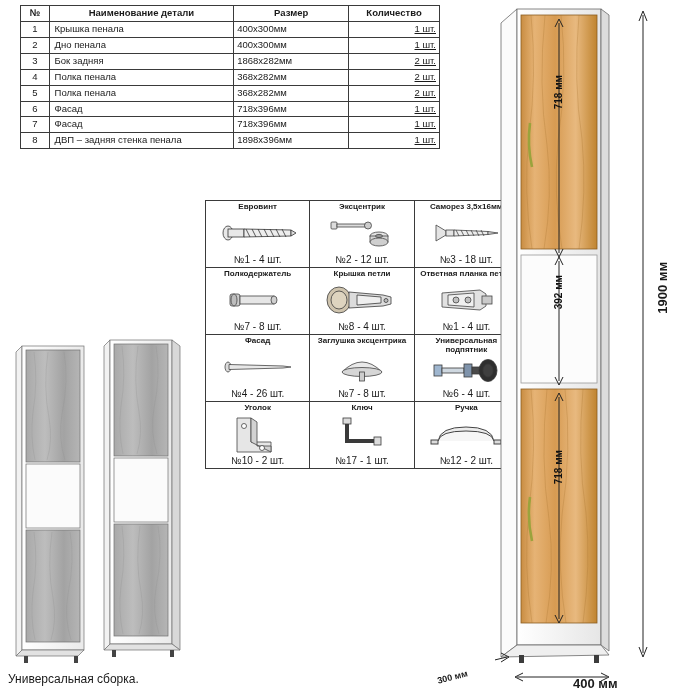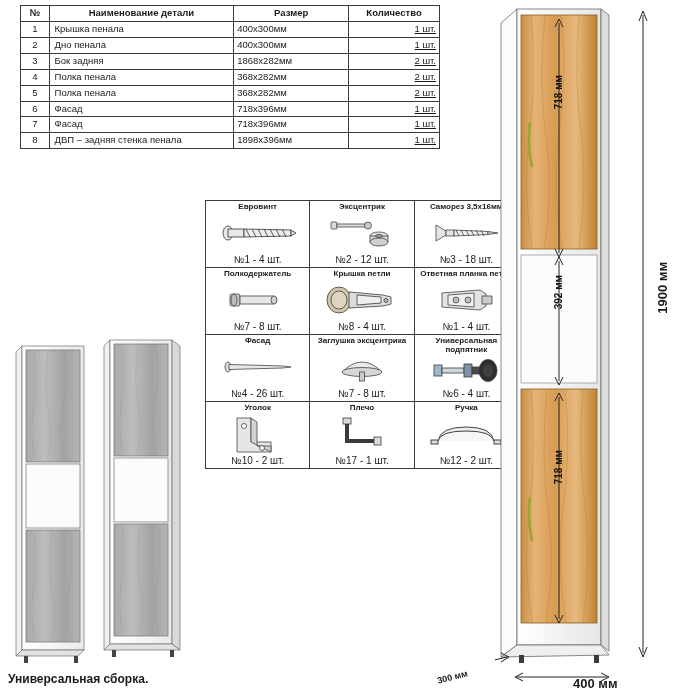--- a/index.html
+++ b/index.html
@@ -50,21 +50,21 @@
     display:flex;flex-direction:column;
     align-items:center;justify-content:space-between;
     box-sizing:border-box;
     padding:2px 1px 2px 1px;
   }
   .hw .t{font-size:8px;font-weight:bold;text-align:center;line-height:1.1;}
   .hw .art{display:flex;align-items:center;justify-content:center;flex:1;width:100%;}
   .hw .q{font-size:10px;text-align:center;line-height:1.1;}
   #universal-label{
     position:absolute;left:8px;top:672px;
-    font-size:12px;font-weight:bold;
+    font-size:12px;font-weight:normal;
   }
 
   
   #grey-wardrobe{position:absolute;left:8px;top:330px;width:190px;height:340px;}
 
   
   #oak-wardrobe{position:absolute;left:495px;top:5px;width:135px;height:660px;}
 
   
   .dim{
@@ -317,21 +317,21 @@
               <circle cx="17" cy="12" r="2.5" fill="#fff"></circle>
               <circle cx="35" cy="34" r="2.5" fill="#fff"></circle>
             </g>
           </svg>
         </div>
         <div class="q">№10 - 2 шт.</div>
       </div>
     </td>
     <td>
       <div class="hw">
-        <div class="t">Плечо</div>
+        <div class="t">Ключ</div>
         <div class="art">
           <svg width="58" height="38" viewBox="0 0 58 38">
             <g stroke="#3a3a3a" fill="none" stroke-width="4" stroke-linecap="square">
               <path d="M14 6 L14 26 L44 26"></path>
             </g>
             <g stroke="#3a3a3a" fill="#dcdcdc" stroke-width="0.8">
               <rect x="10" y="3" width="8" height="6"></rect>
               <rect x="41" y="22" width="7" height="8"></rect>
             </g>
           </svg>

